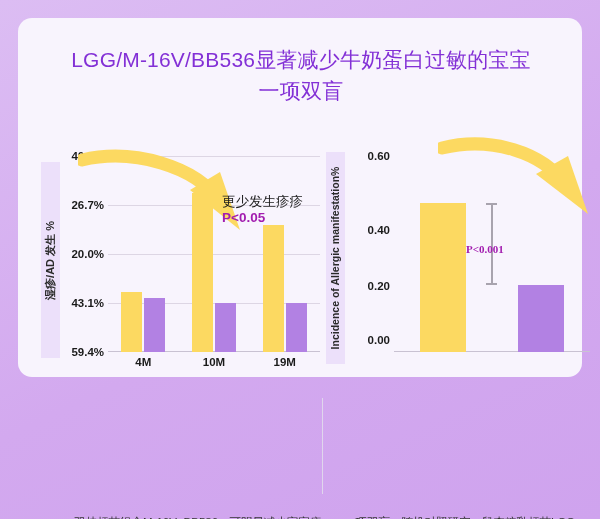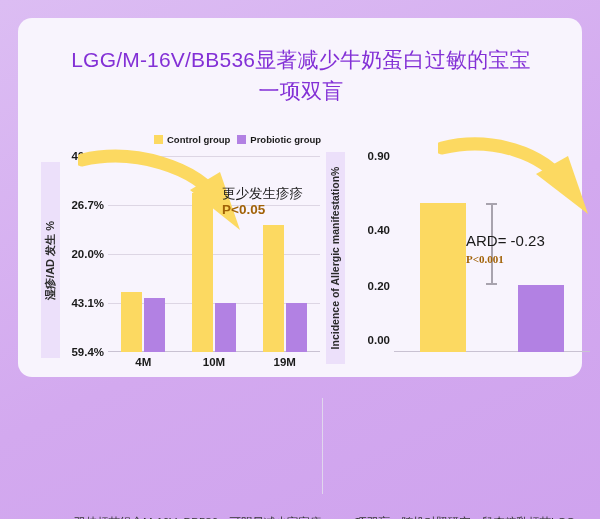--- a/index.html
+++ b/index.html
@@ -144,22 +144,23 @@
   .swatch { width: 9px; height: 9px; display: inline-block; }
   .swatch.control   { background: #fcd961; }
   .swatch.probiotic { background: #b281e3; }
 
   
   .annot {
     position: absolute;
     font-size: 13.5px; line-height: 16px;
     color: #1a1a1a; font-weight: 500;
     white-space: nowrap;
-  }
-  .annot .pval { color: #a16207; font-weight: 700; }
+    margin-top: 8px;
+  }
+  .annot .pval { color: #a21caf; font-weight: 700; }
   .annot-left  { left: 186px; top: 52px; }
   .annot-right { left: 140px; top: 98px; font-size: 15px; line-height: 18px; }
   .annot-right .pval { font-size: 11px; font-family: Liberation Serif, serif; }
 
   
   .arrow { position: absolute; pointer-events: none; }
   .arrow-left  { left: 42px;  top: 12px; width: 190px; height: 90px; }
   .arrow-right { left: 112px; top: 2px;  width: 170px; height: 86px; }
 
   
@@ -207,30 +208,20 @@
 
     <div class="panels">
 
       <div class="panel panel-left">
         <div class="chart-left">
 
           <div class="ylabel-strip yl-left">
             <span>湿疹/AD 发生 %</span>
           </div>
 
-          <div class="legend">
-            <div class="item">
-              <i class="swatch control"></i>
-              <span>Control group</span>
-            </div>
-            <div class="item">
-              <i class="swatch probiotic"></i>
-              <span>Probiotic group</span>
-            </div>
-          </div>
 
           <div class="ytick-col ytl">
             <div class="ytick" style="top:196px">59.4%</div>
             <div class="ytick" style="top:147px">43.1%</div>
             <div class="ytick" style="top:98px">20.0%</div>
             <div class="ytick" style="top:49px">26.7%</div>
             <div class="ytick" style="top:0px">40.0%</div>
           </div>
 
           <style>.ytl{top:22px;height:196px}</style>
@@ -285,21 +276,21 @@
         <div class="chart-right">
 
           <div class="ylabel-strip yl-right">
             <span>Incidence of  Allergic manifestation%</span>
           </div>
 
           <div class="ytick-col ytr" style="top:22px;height:196px">
             <div class="ytick" style="top:184px">0.00</div>
             <div class="ytick" style="top:130px">0.20</div>
             <div class="ytick" style="top:74px">0.40</div>
-            <div class="ytick" style="top:0px">0.90</div>
+            <div class="ytick" style="top:0px">0.60</div>
           </div>
 
           <div class="plot plot-right">
             <div class="axisline"></div>
 
             <div class="groups">
               <div class="group">
                 <div class="bar control solo" id="R-b0" style="height: 148.633px;"></div>
               </div>
               <div class="group">
@@ -316,21 +307,20 @@
 
 
           <div class="arrow arrow-right">
             <svg width="170" height="86" viewBox="0 0 170 86">
               <path d="M4 12 C 52 0, 106 16, 128 50" fill="none" stroke="#fcd961" stroke-width="13" stroke-linecap="round"></path>
               <path d="M98 38 L 150 78 L 130 20 Z" fill="#fcd961"></path>
             </svg>
           </div>
 
           <div class="annot annot-right">
-            <div>ARD= -0.23</div>
             <div class="pval">P&lt;0.001</div>
           </div>
         </div>
 
         <div class="caption cap-right" style="left:18px;top:385px;width:236px">一项双盲、随机对照研究：鼠李糖乳杆菌LGG与EHCF合用可显著减少牛奶过敏伴随的疹疹、鼻敏感等的发生，并能帮助宝宝更好耐受牛奶。</div>
 
       </div>
 
     </div>
 

